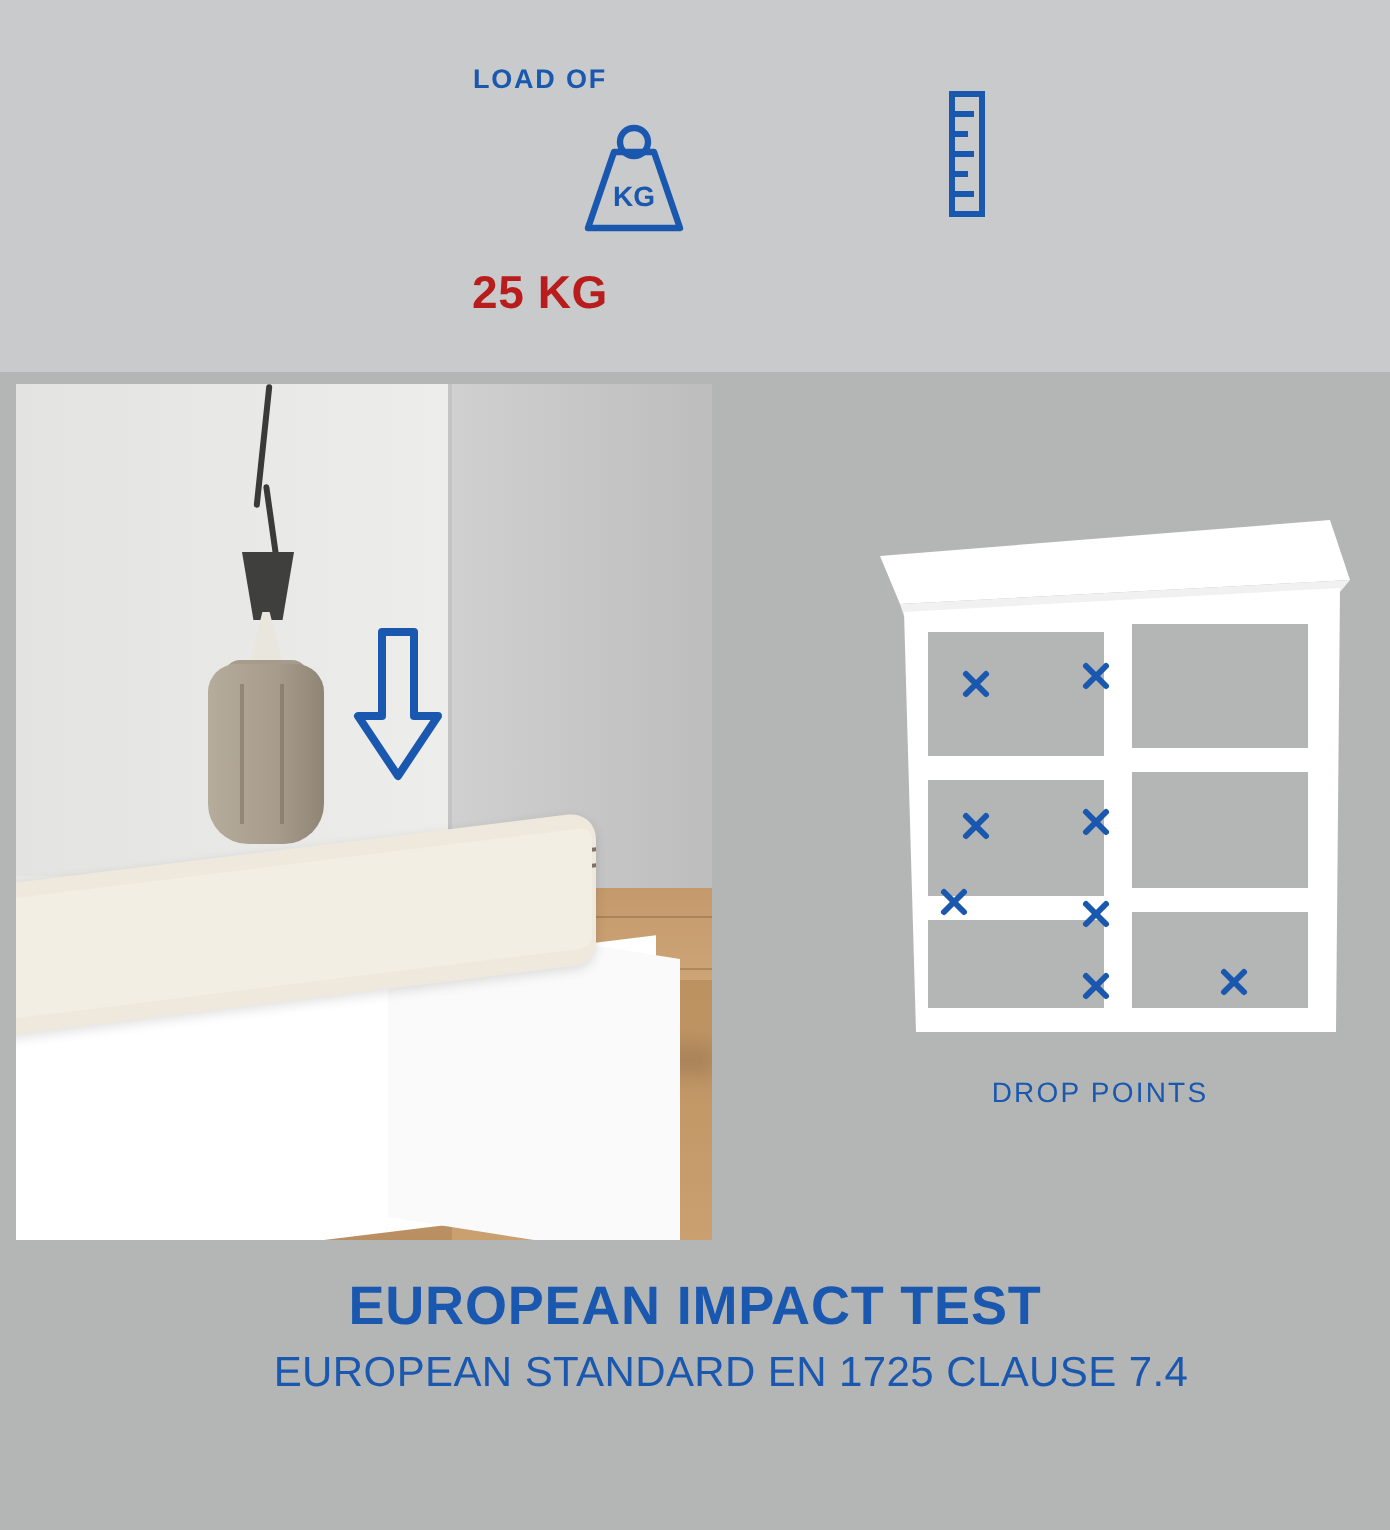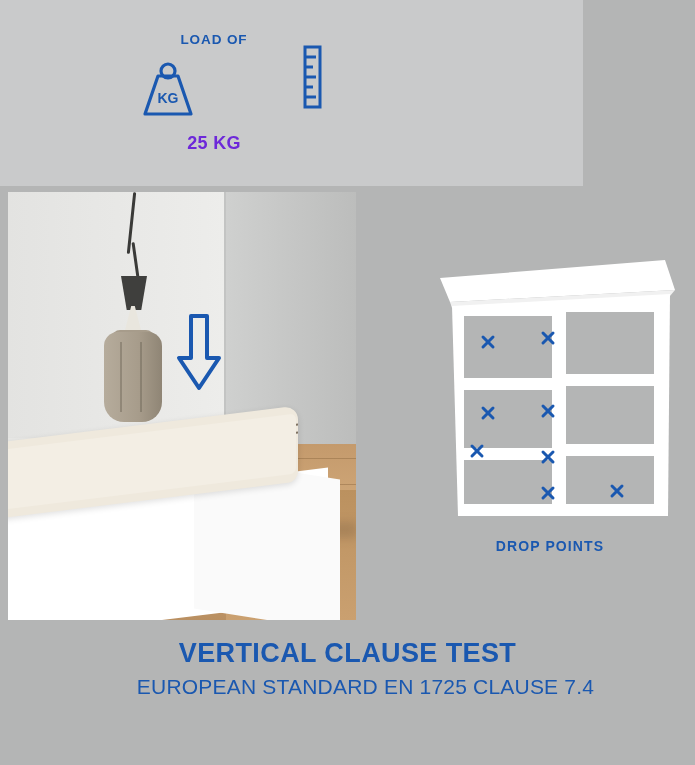--- a/index.html
+++ b/index.html
@@ -18,21 +18,21 @@
     width: 695px;
     height: 765px;
     background: #b4b5b5;
   }
 
   
   .specs {
     position: absolute;
     top: 0;
     left: 0;
-    width: 583px;
+    width: 695px;
     height: 186px;
     background: #c9cacb;
     display: flex;
     justify-content: center;
     align-items: flex-start;
   }
   .spec {
     width: 155px;
     text-align: center;
     padding-top: 32px;
@@ -42,25 +42,25 @@
     font-size: 13.5px;
     font-weight: bold;
     letter-spacing: 0.9px;
     text-transform: uppercase;
   }
   .spec-icon {
     height: 62px;
     margin-top: 14px;
     display: flex;
     align-items: center;
-    justify-content: flex-start;
+    justify-content: flex-end;
   }
   .spec-value {
-    color: #6d28d9;
-    font-size: 18px;
+    color: #b91c1c;
+    font-size: 23px;
     font-weight: bold;
     letter-spacing: 0.3px;
     margin-top: 10px;
   }
 
   
   .photo {
     position: absolute;
     left: 8px;
     top: 192px;
@@ -232,21 +232,21 @@
     height: 320px;
   }
   .drop-label {
     position: absolute;
     left: 0;
     top: 290px;
     width: 260px;
     text-align: center;
     color: #1a58b0;
     font-size: 14px;
-    font-weight: bold;
+    font-weight: normal;
     letter-spacing: 1.1px;
   }
 
   
   .title-block {
     position: absolute;
     left: 0;
     top: 638px;
     width: 695px;
     text-align: center;
@@ -384,17 +384,17 @@
         <g>
             <line x1="192" y1="238" x2="202" y2="248"></line>
             <line x1="202" y1="238" x2="192" y2="248"></line>
           </g>
       </g>
     </svg>
     <div class="drop-label">DROP POINTS</div>
   </div>
 
   <div class="title-block">
-    <div class="title-main">VERTICAL CLAUSE TEST</div>
+    <div class="title-main">EUROPEAN IMPACT TEST</div>
     <div class="title-sub">EUROPEAN STANDARD EN 1725 CLAUSE 7.4</div>
   </div>
 
 </div>
 
 </body></html>

